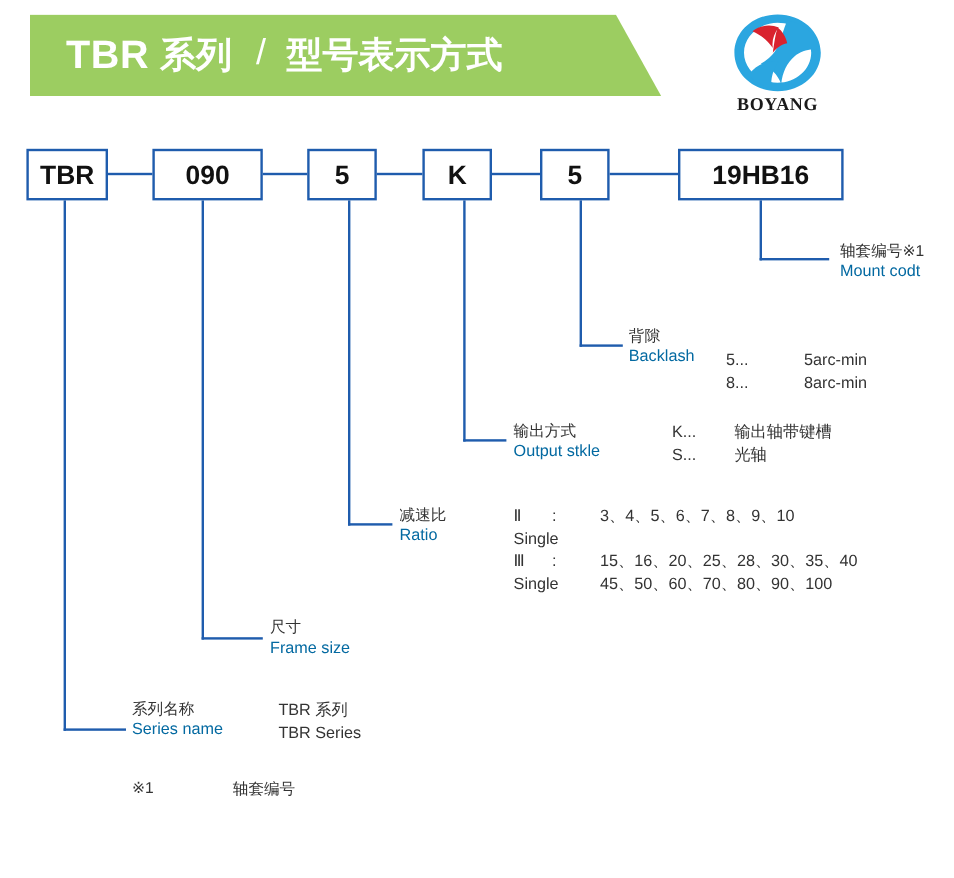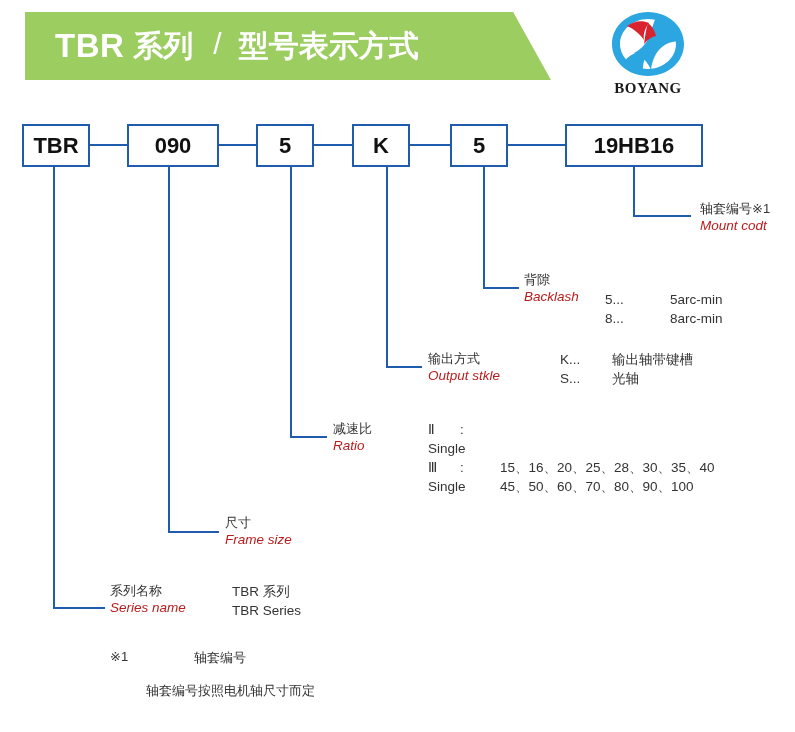--- a/index.html
+++ b/index.html
@@ -119,22 +119,21 @@
   .ann {
     position: absolute;
     white-space: nowrap;
   }
   .ann-cn {
     font-size: 13px;
     color: #333333;
   }
   .ann-en {
     font-size: 13.5px;
-    color: #b91c1c;
-    font-style: italic;
+    color: #0369a1;
   }
   .ann-vals {
     position: absolute;
     line-height: 19px;
     font-size: 13.5px;
     color: #333333;
   }
   .val-row {
     display: flex;
     line-height: 19px;
@@ -253,20 +252,21 @@
   </div>
 
   <div class="ann" style="left:333px; top:420px;">
     <div class="ann-cn">减速比</div>
     <div class="ann-en">Ratio</div>
   </div>
   <div class="ann-vals" style="left:428px; top:420px;">
     <div class="val-row">
       <span class="val-key" style="width:32px;">Ⅱ</span>
       <span class="val-key" style="width:40px;">:</span>
+      <span class="val-desc">3、4、5、6、7、8、9、10</span>
     </div>
     <div class="val-row">
       <span class="val-key">Single</span>
     </div>
     <div class="val-row">
       <span class="val-key" style="width:32px;">Ⅲ</span>
       <span class="val-key" style="width:40px;">:</span>
       <span class="val-desc">15、16、20、25、28、30、35、40</span>
     </div>
     <div class="val-row">
@@ -284,15 +284,14 @@
     <div class="ann-cn">系列名称</div>
     <div class="ann-en">Series name</div>
   </div>
   <div class="ann-vals" style="left:232px; top:582px;">
     <div>TBR 系列</div>
     <div>TBR Series</div>
   </div>
 
   <div class="footnote" style="left:110px; top:649px;">※1</div>
   <div class="footnote" style="left:146px; top:649px;margin-left:48px;">轴套编号</div>
-  <div class="footnote" style="left:146px; top:682px;">轴套编号按照电机轴尺寸而定</div>
 
 </div>
 
 </body></html>

